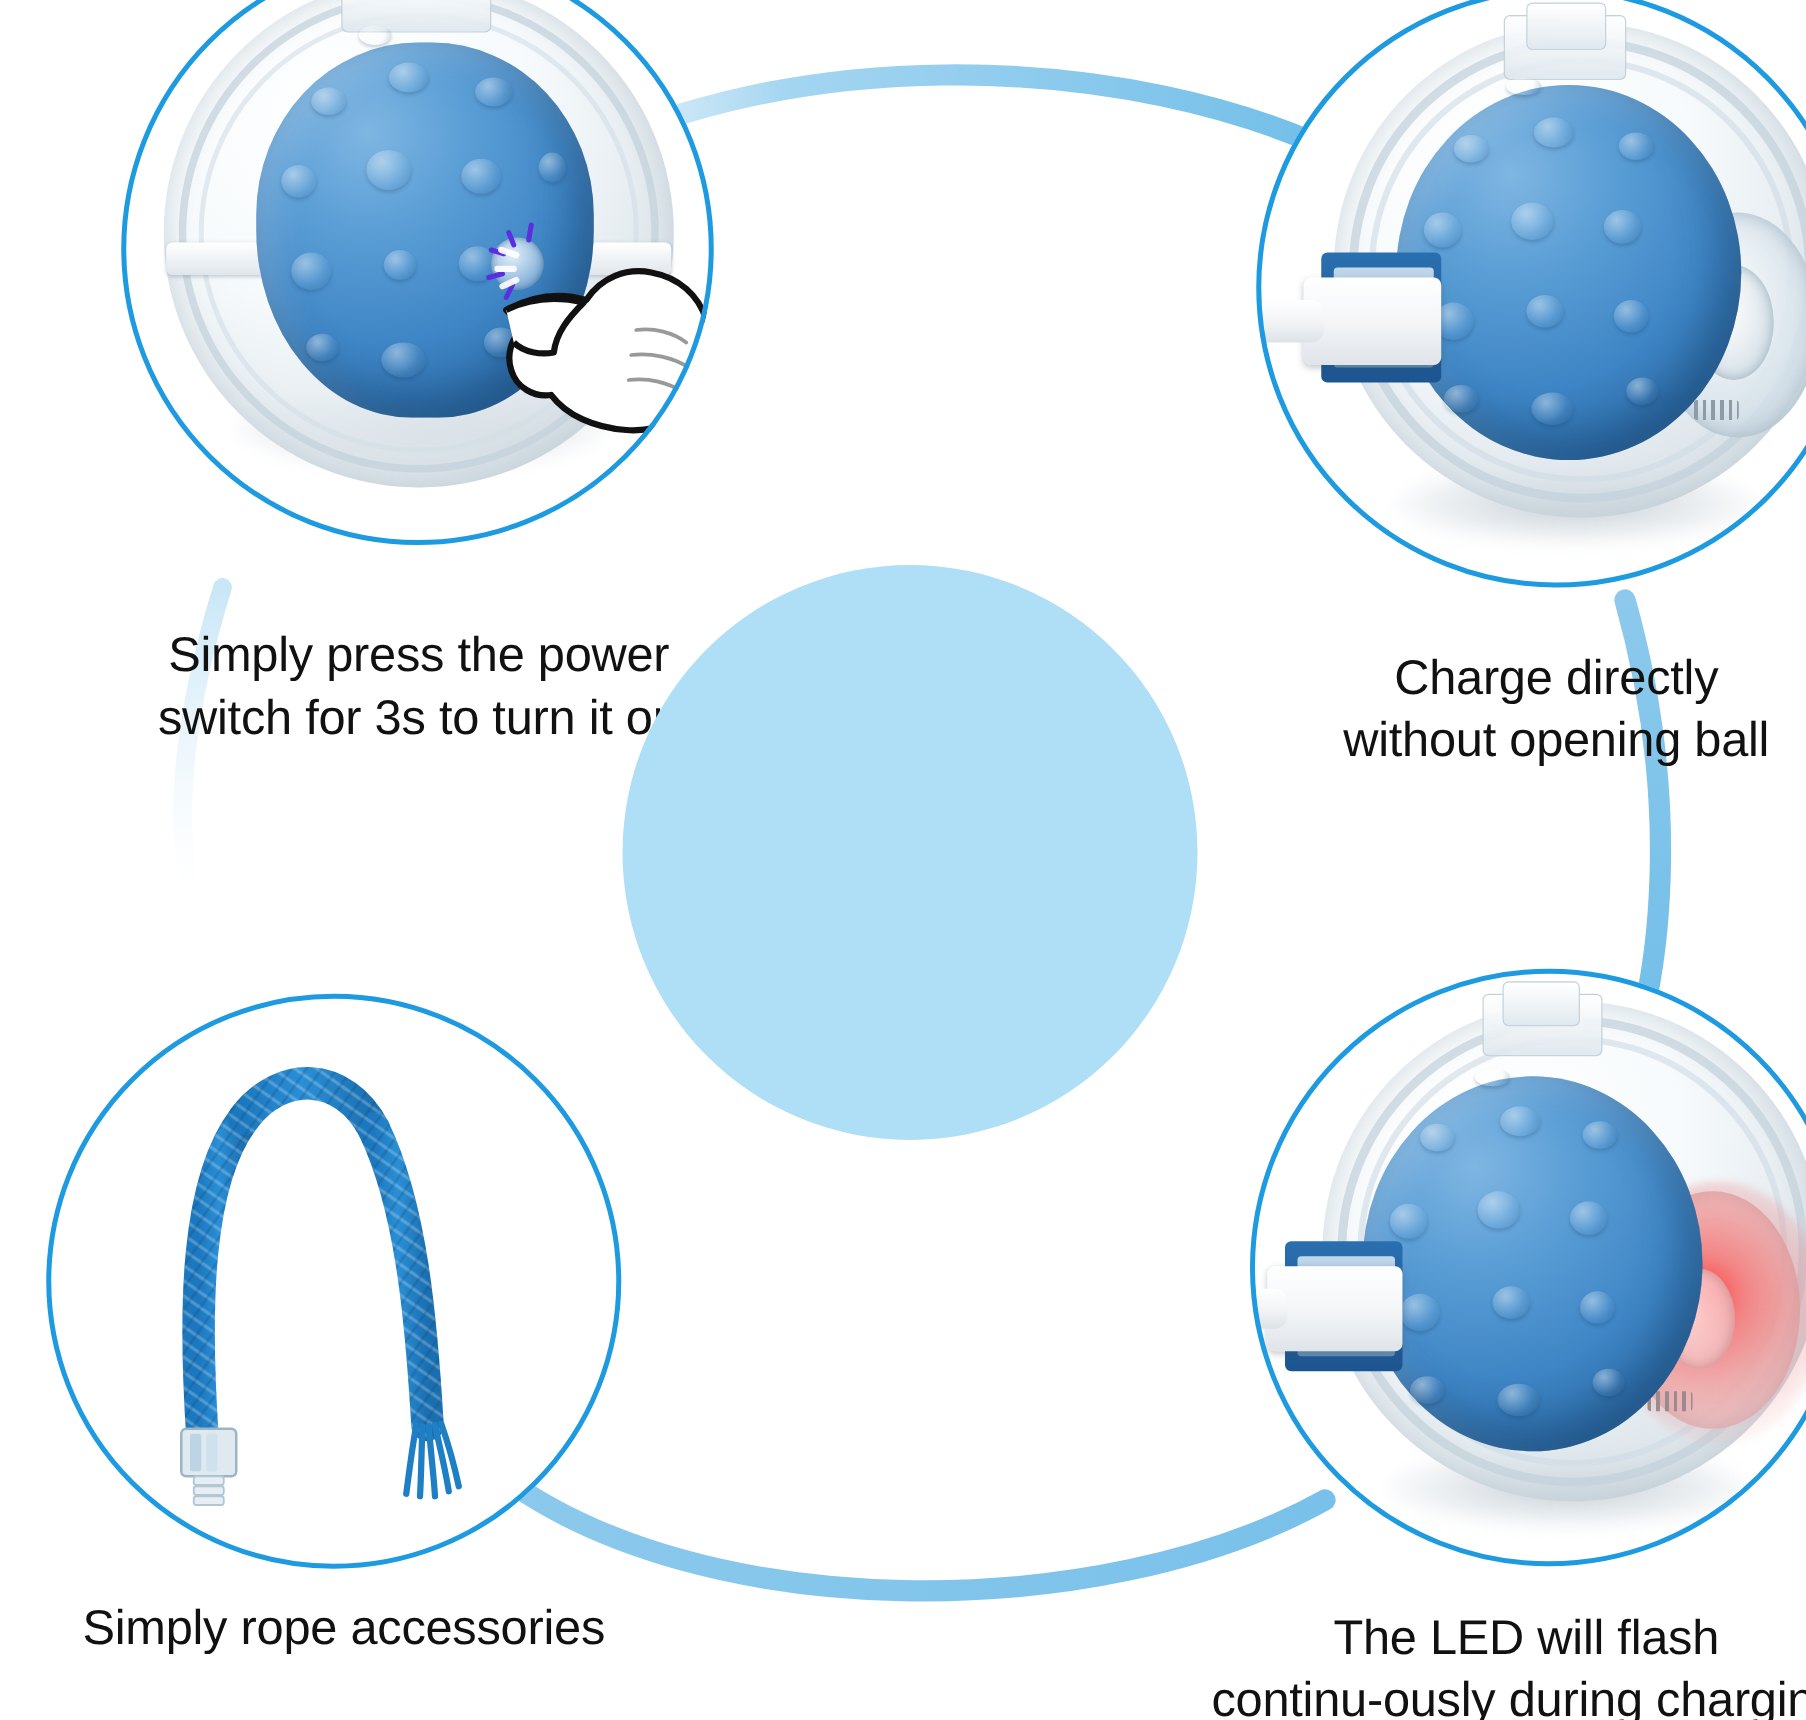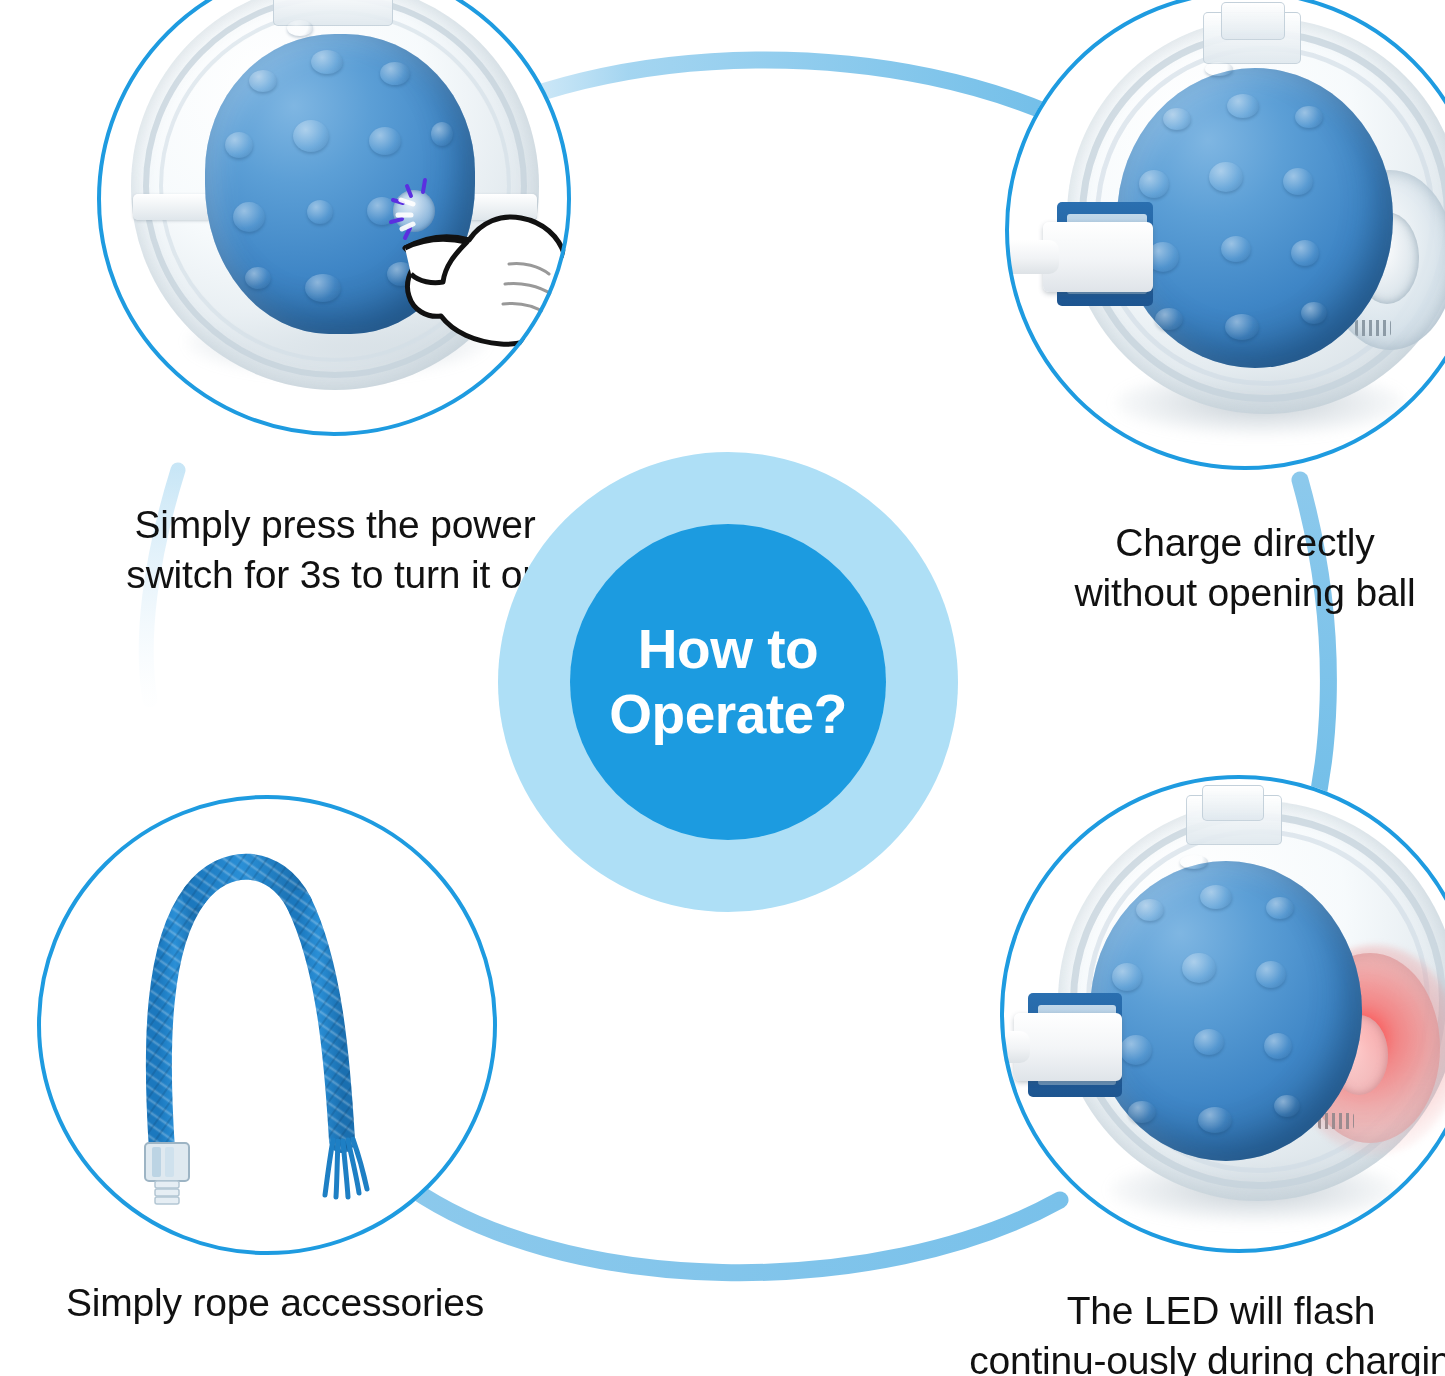--- a/index.html
+++ b/index.html
@@ -307,24 +307,20 @@
       <div class="usb-body" style="left:38px; top:232px; width:110px; height:70px;"></div>
       <div class="usb-cable" style="left:-16px; top:250px; width:70px; height:34px;"></div>
     </div>
     <div class="photo-ring" style="left:970px; top:-10px; width:480px; height:480px;"></div>
 
     <div class="caption" style="left:1000px; top:518px; width:420px;">Charge directly
 without opening ball</div>
   </div>
 
   <div class="hub-outer" style="left:498px; top:452px; width:460px; height:460px;"></div>
-  <div class="hub-inner" style="left:570px; top:524px; width:316px; height:316px;">
-    <div class="hub-text">How to
-Operate?</div>
-  </div>
 
   <div class="panel">
     <div class="photo-circle" style="left:2px; top:795px; width:460px; height:460px;">
 
       <svg class="rope-svg" style="left:0; top:0;" width="460" height="460" viewBox="0 0 460 460">
         <defs>
           <linearGradient id="ropeGrad" x1="0" y1="0" x2="1" y2="0">
             <stop offset="0%" stop-color="#1B78BE"></stop>
             <stop offset="45%" stop-color="#2A8FD6"></stop>
             <stop offset="100%" stop-color="#1A6FB0"></stop>

